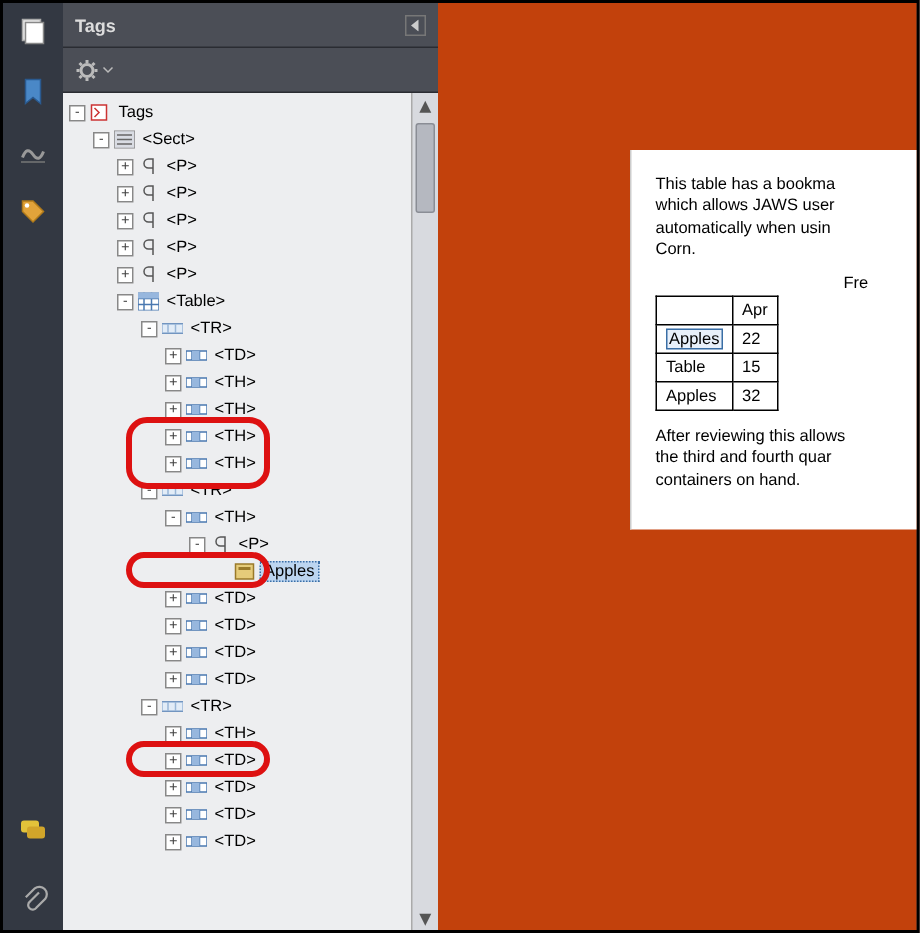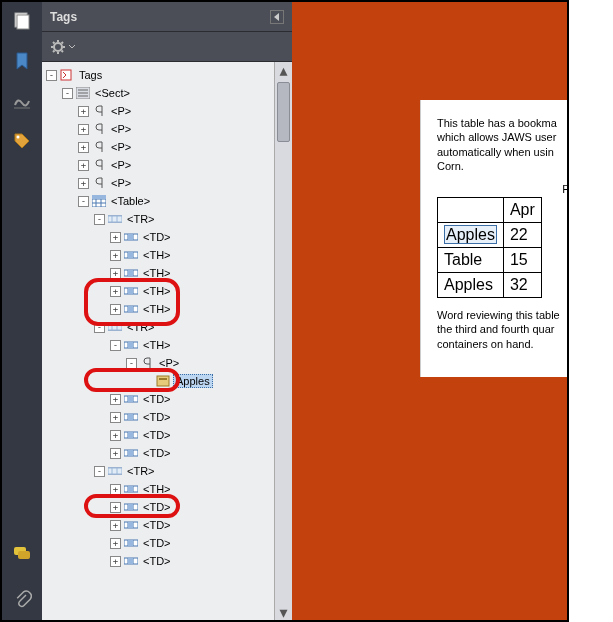--- a/index.html
+++ b/index.html
@@ -1,17 +1,17 @@
 <!DOCTYPE html>
 <html><head>
   <meta charset="utf-8">
   <style>
     * { box-sizing: border-box; margin: 0; padding: 0; }
     body { font-family: "Segoe UI", Tahoma, sans-serif; background: #fff; width: 613px; height: 622px; overflow: hidden; }
-    .frame { border: 2px solid #000; width: 569px; height: 622px; position: relative; background: #333842; display: flex; }
+    .frame { border: 2px solid #000; width: 613px; height: 622px; position: relative; background: #333842; display: flex; }
     
     .icon-strip { width: 40px; background: #333842; display: flex; flex-direction: column; align-items: center; padding-top: 8px; gap: 18px; }
     .strip-icon { width: 22px; height: 22px; display:flex; align-items:center; justify-content:center; }
     
     .panel { width: 250px; background: #4b4e56; display: flex; flex-direction: column; }
     .panel-header { height: 30px; background: #4b4e56; color: #ddd; display: flex; align-items: center; padding: 0 8px; font-size: 12px; font-weight: bold; border-bottom: 1px solid #2a2c32; justify-content: space-between; }
     .panel-header .collapse-handle { width: 14px; height: 14px; border: 1px solid #777; display:flex; align-items:center; justify-content:center; }
     .panel-toolbar { height: 30px; background: #4b4e56; border-bottom: 1px solid #2a2c32; display:flex; align-items:center; padding-left:8px;}
     .tree-area { position: relative; flex: 1; display: flex; background: #4b4e56; }
     .tree-scroll { flex: 1; background: #edeef0; color: #000; font-size: 11px; padding: 4px 0 4px 4px; overflow: hidden; position:relative; }
@@ -27,21 +27,21 @@
     .exp.none { border:none; background:transparent; }
     .ic { width: 14px; height: 12px; margin-right: 3px; display:inline-flex; align-items:center; justify-content:center; }
     .txt { padding: 0 2px; }
     .txt.sel { background: #bcd5f0; border: 1px dotted #3a6ea5; }
     
     .doc-area { flex: 1; background: #c2410c; position: relative; overflow:hidden; }
     .page { position: absolute; left: 128px; top: 98px; width: 300px; background: #fff; padding: 16px; font-size: 11px; color:#000; border-left: 1px solid #ccc;}
     .page p { margin-bottom: 10px; line-height: 1.3; }
     .tbl-caption { text-align: center; margin: 6px 0 2px 0; font-size:11px;}
     table.doc { border-collapse: collapse; margin-bottom: 10px; }
-    table.doc td { border: 1px solid #000; padding: 3px 6px; font-size: 16px; }
+    table.doc td { border: 1px solid #000; padding: 3px 6px; font-size: 11px; }
     .cell-hl { border: 1px solid #3a6ea5; padding: 0 1px; background:#e8f0fa; }
     
     .red-ring { position: absolute; border: 4px solid #d11; border-radius: 14px; pointer-events:none; }
     .r1 { left: 82px; top: 276px; width: 96px; height: 48px; }
     .r2 { left: 82px; top: 366px; width: 96px; height: 24px; border-radius: 12px;}
     .r3 { left: 82px; top: 492px; width: 96px; height: 24px; border-radius: 12px;}
   </style>
 </head>
 <body>
 
@@ -538,21 +538,21 @@
               <td>Table</td>
               <td>15</td>
             </tr>
         <tr>
               <td>Apples</td>
               <td>32</td>
             </tr>
       </tbody>
         </table>
       <p>
-        <span>Word reviewing this table</span><br>
+        <span>After reviewing this allows</span><br>
         <span>the third and fourth quar</span><br>
         <span>containers on hand.</span>
       </p>
     </div>
   </div>
 
   <div class="red-ring r1"></div>
   <div class="red-ring r2"></div>
   <div class="red-ring r3"></div>
 

